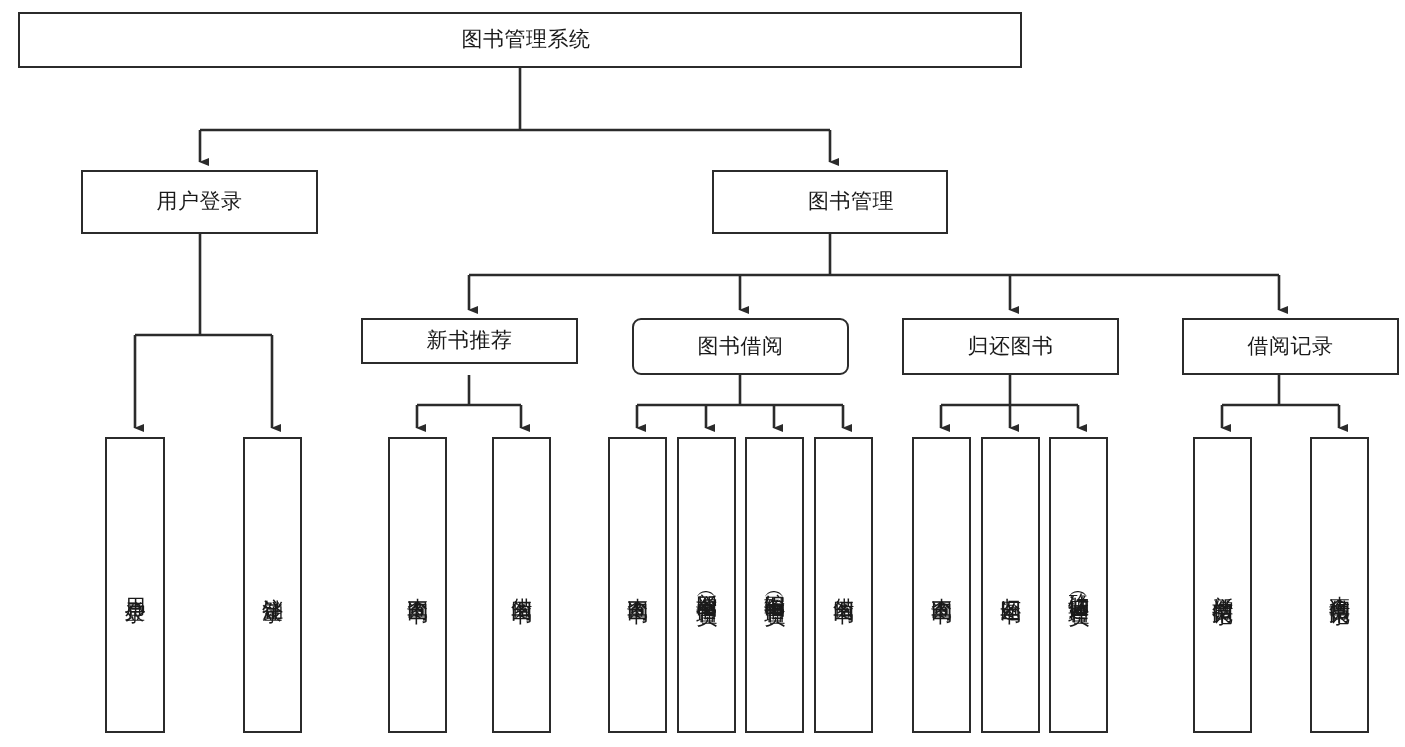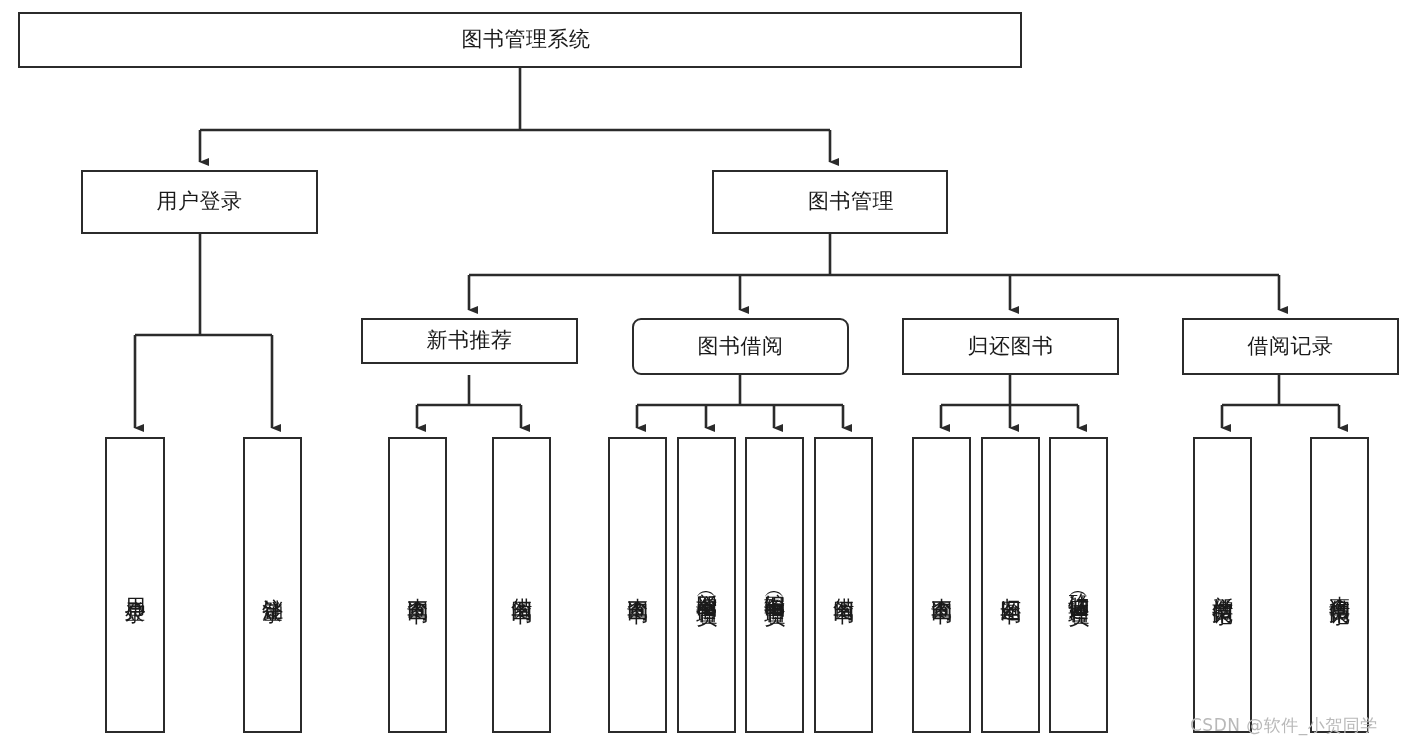--- a/index.html
+++ b/index.html
@@ -174,15 +174,14 @@
     <span class="vtext">确认归还（管理员）</span>
   </div>
 
   <div class="node v" style="left:1193px; top:437px; width:59px; height:296px;">
     <span class="vtext">新增借阅记录</span>
   </div>
   <div class="node v" style="left:1310px; top:437px; width:59px; height:296px;">
     <span class="vtext">查询借阅记录</span>
   </div>
 
-  <div class="watermark" style="left:1190px; top:714px;">CSDN @软件_小贺同学</div>
 
 </div>
 
 </body></html>

